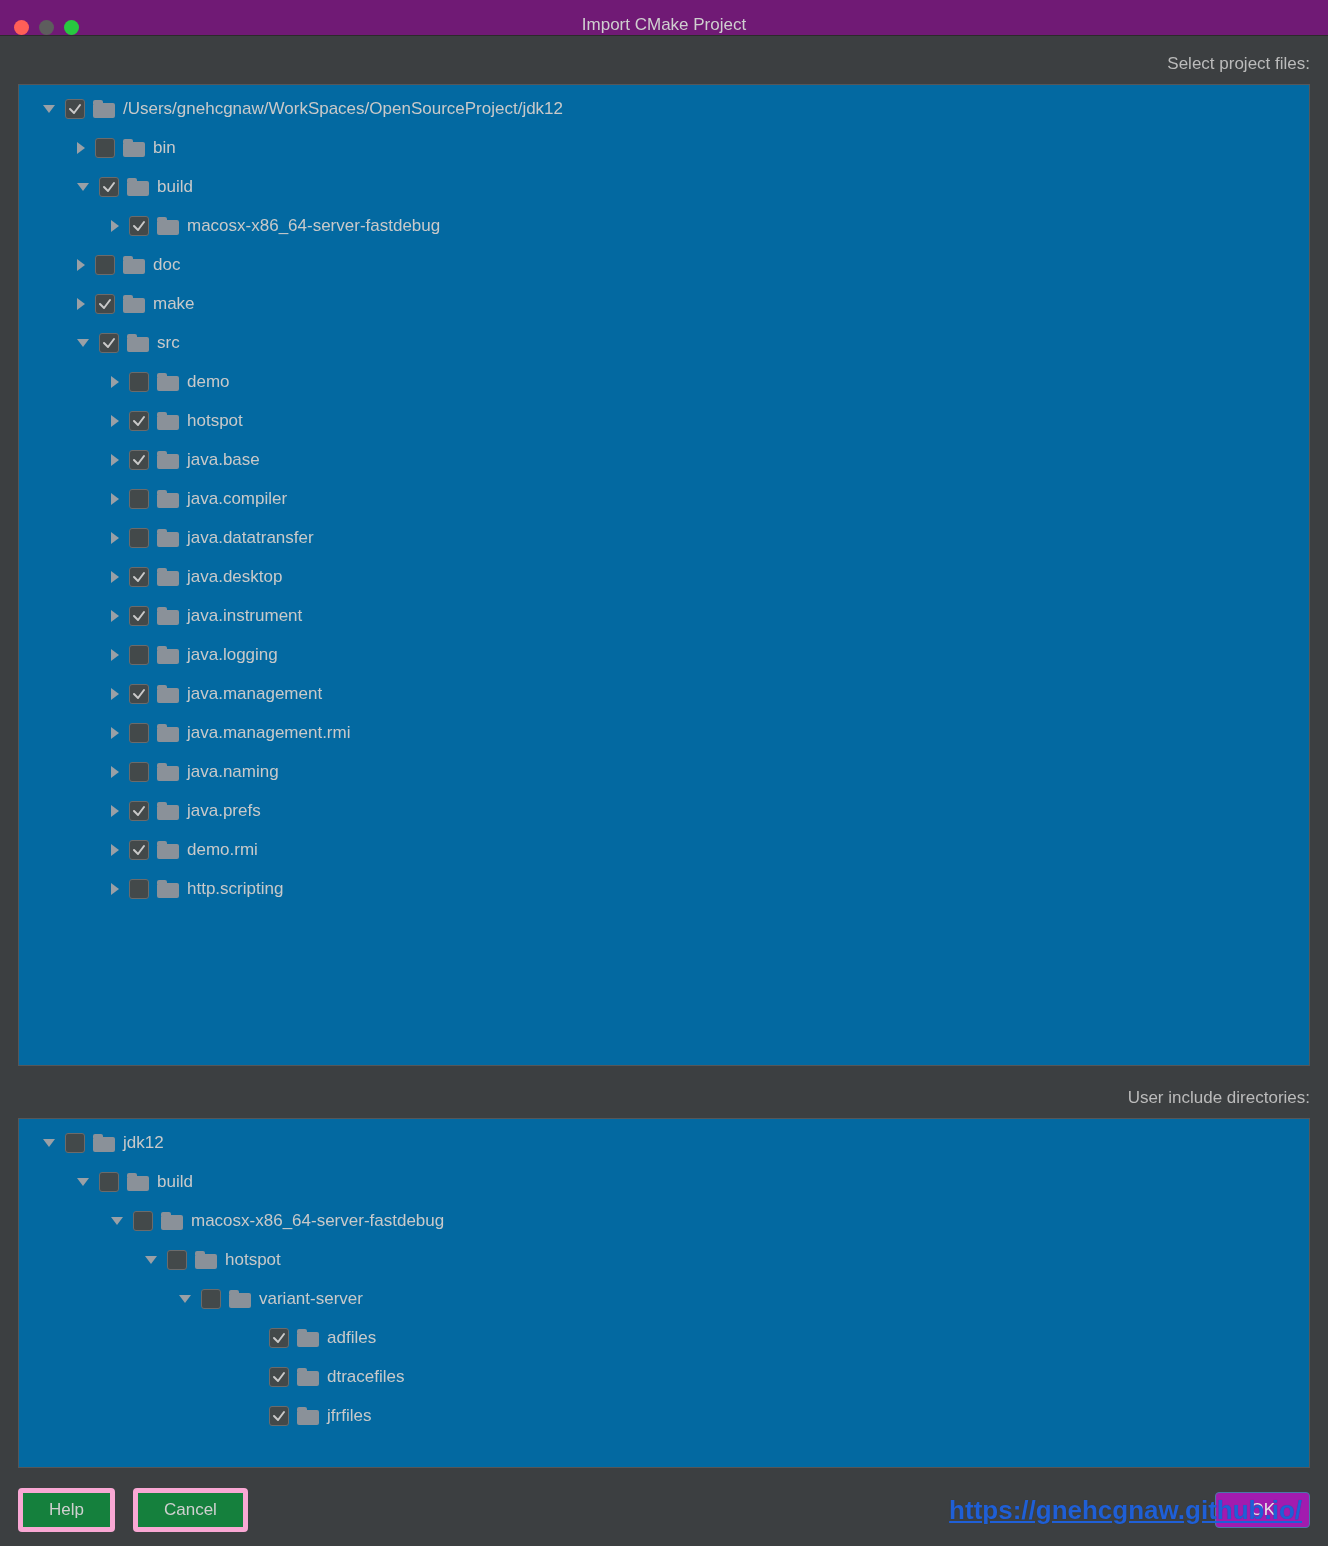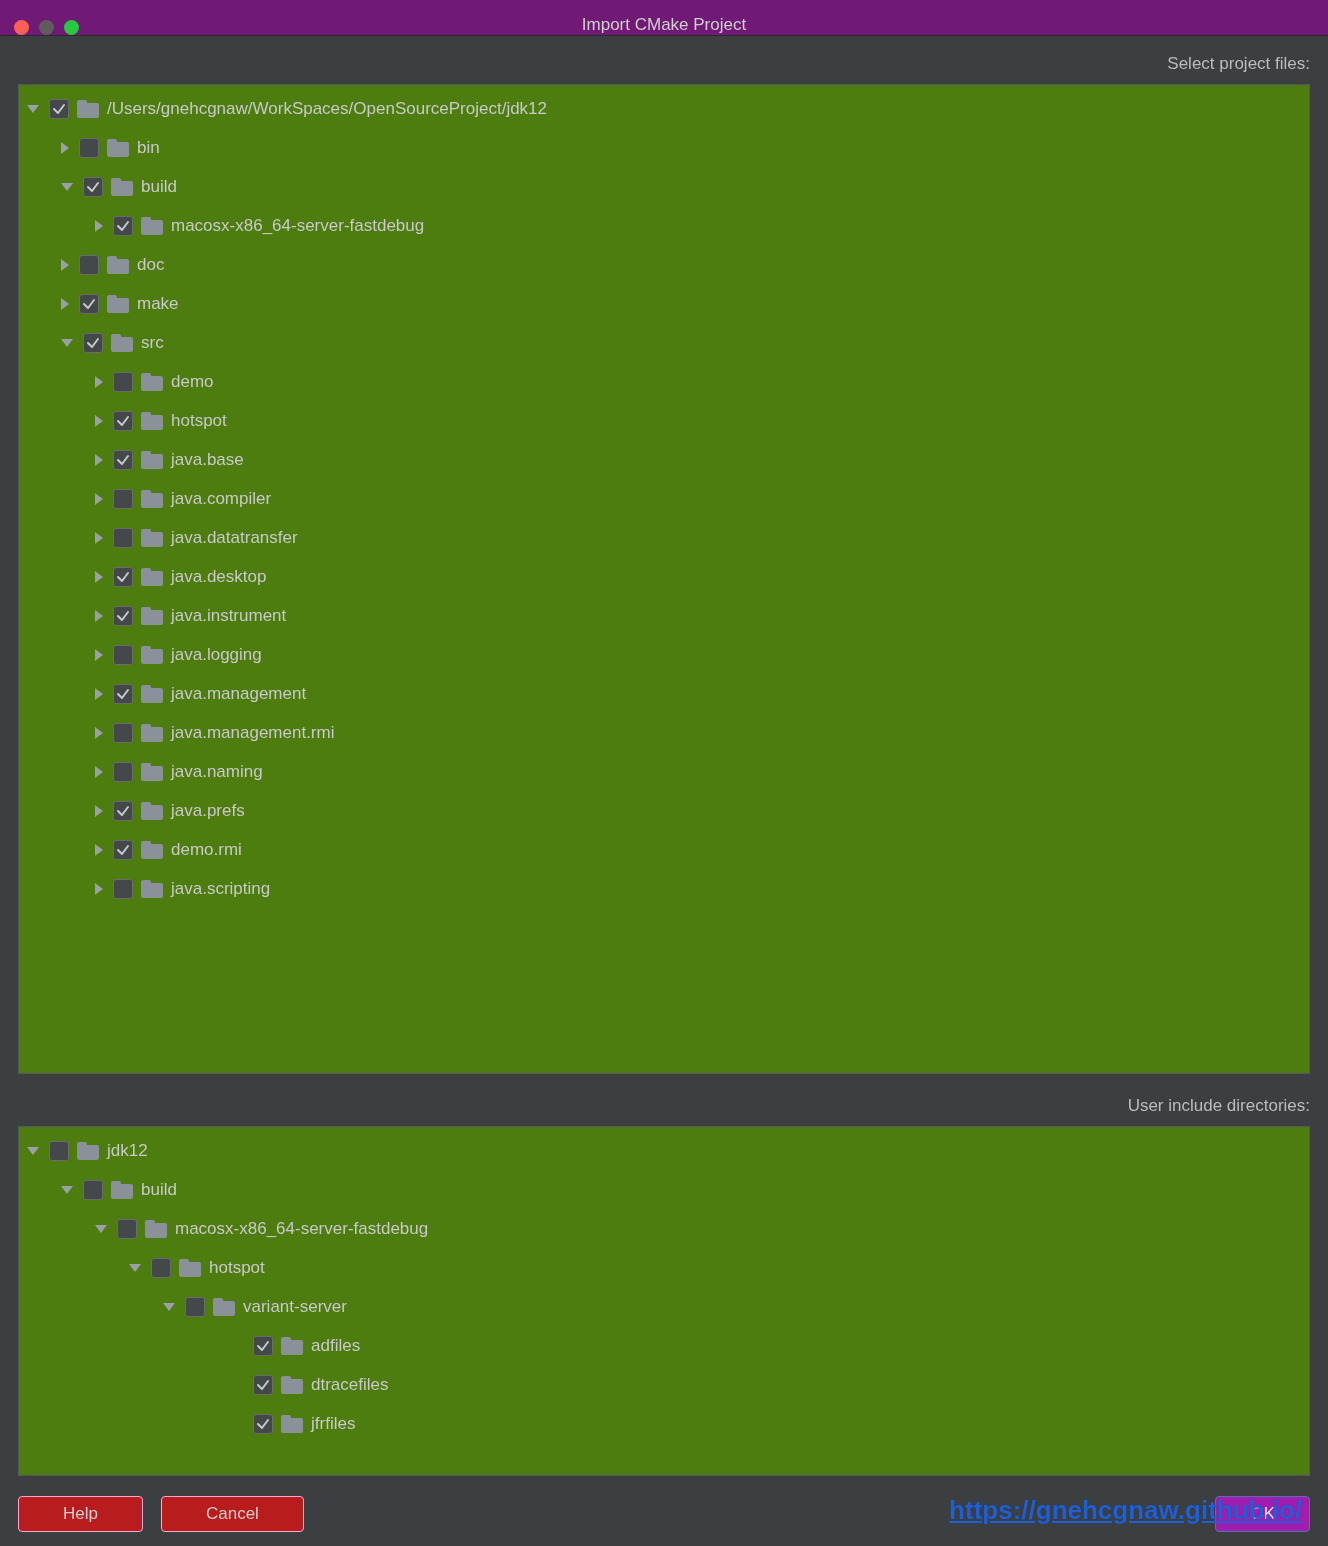--- a/index.html
+++ b/index.html
@@ -30,23 +30,24 @@
     position: absolute; left: 0; right: 0; text-align: center;
     color: #cfcfcf; font-size: 17px; pointer-events: none;
   }
   .body-area {
     flex: 1; padding: 18px 18px 14px 18px; display: flex; flex-direction: column;
     overflow: hidden;
   }
   .section-label { color: #bbbbbb; margin-bottom: 10px; font-size: 17px; text-align: right; }
   .tree-pane {
     border: 1px solid #555759;
-    background: #4d7c0f;
+    background: #0369a1;
     overflow: hidden;
     position: relative;
+    padding-left: 16px;
   }
   .pane-top { flex: 1 1 60%; min-height: 0; }
   .pane-bot { flex: 0 0 350px; min-height: 0; }
   .tree-scroll { overflow-y: auto; height: 100%; padding: 4px 0; }
   .tree-row {
     display: flex; align-items: center; height: 39px;
     padding-left: 8px; white-space: nowrap;
   }
   .indent { display:inline-block; width: 34px; flex: 0 0 34px; }
   .disclosure {
@@ -86,23 +87,23 @@
     width: 22px; height: 15px; background: #8a9199;
     border-radius: 2px;
   }
   .node-label { color: #c9c9c9; font-size: 17px; }
   .spacer { height: 22px; }
   .button-bar {
     display: flex; align-items: center; padding-top: 20px; gap: 18px;
     position: relative;
   }
   .btn {
-    background: #b91c1c; border: 1px solid #f9a8d4;
+    background: #15803d; border: 5px solid #f9a8d4;
     color: #d0d0d0; font-size: 17px;
-    padding: 7px 44px; border-radius: 4px;
+    padding: 7px 26px; border-radius: 4px;
     cursor: pointer;
   }
   .btn.primary {
     background: #a21caf; border: 1px solid #4a78a8; color: #e6e6e6;
     padding: 7px 34px; margin-left: auto;
   }
   .overlay-link {
     position: absolute; right: 26px; bottom: 20px;
     font-size: 26px; font-weight: bold; 
     color: #1f5fd6; text-decoration: underline;
@@ -331,21 +332,21 @@
             </span>
             <span class="folder-icon"></span>
             <span class="node-label">demo.rmi</span>
           </div>
           <div class="tree-row">
             <span class="indent"></span>
             <span class="indent"></span>
             <span class="disclosure closed"></span>
             <span class="chk"></span>
             <span class="folder-icon"></span>
-            <span class="node-label">java.scripting</span>
+            <span class="node-label">http.scripting</span>
           </div>
         </div>
     </div>
 
     <div class="spacer"></div>
 
     <div class="section-label">User include directories:</div>
     <div class="tree-pane pane-bot">
       <div class="tree-scroll" id="tree-bot">
           <div class="tree-row">

